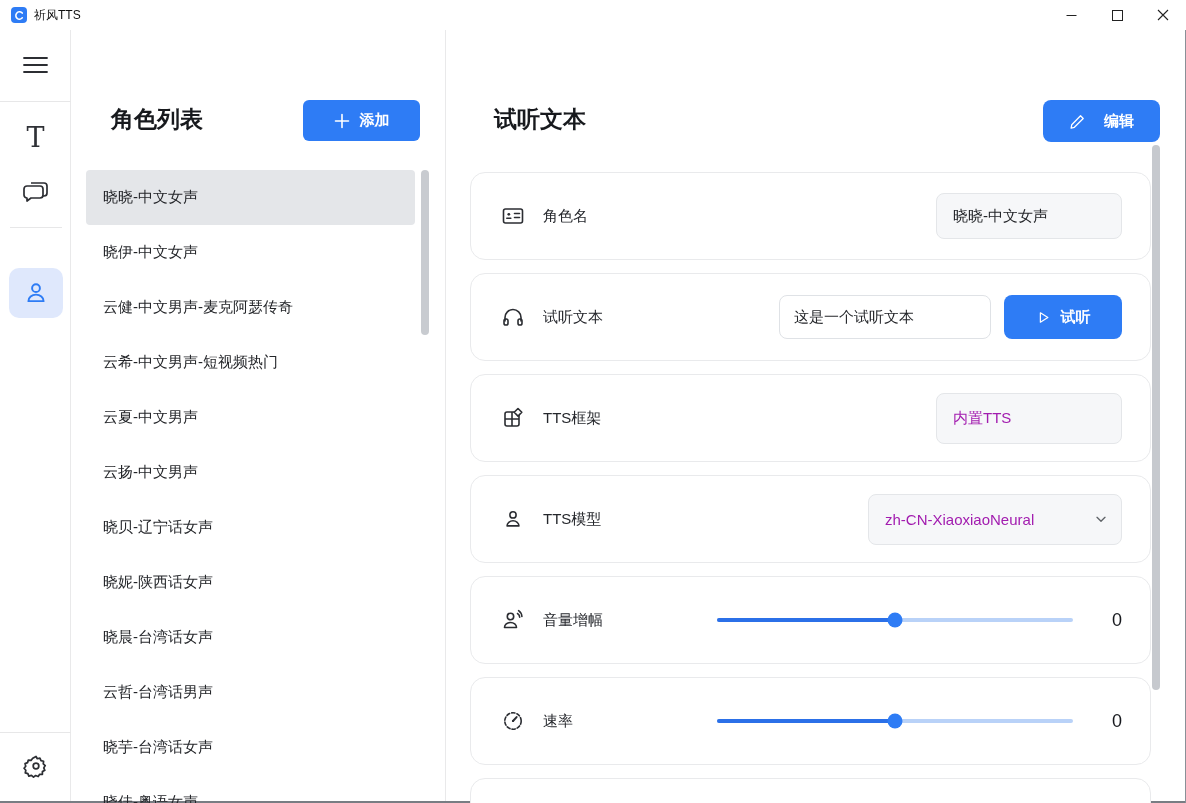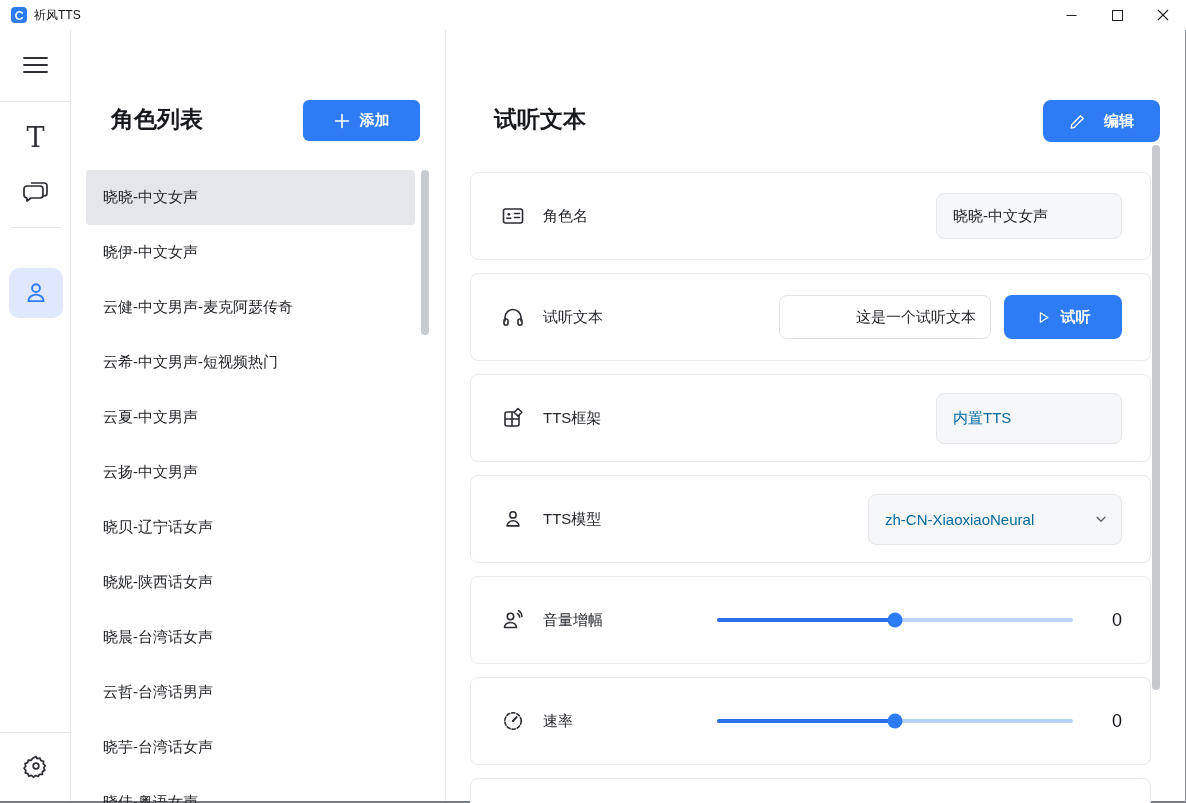--- a/index.html
+++ b/index.html
@@ -34,32 +34,32 @@
   .list-item.selected { background:#e4e6e9; }
   .list-scrollbar { position:absolute; left:349px; top:140px; width:8px; height:165px; border-radius:4px; background:#c8cbd0; }
   .vdivider { position:absolute; left:445px; top:30px; bottom:2px; width:1px; background:#e9e9ea; }
 
   
   .detail { position:absolute; left:446px; top:30px; right:1px; bottom:2px; background:#fff; }
   .detail .panel-title { position:absolute; left:24px; top:74px; }
   .edit-btn { position:absolute; left:597px; top:70px; width:117px; height:42px; background:#2e7cf5; border:none; border-radius:8px;
               color:#fff; font-size:15px; font-weight:600; display:flex; align-items:center; justify-content:center; gap:18px; cursor:pointer; }
   .cards { position:absolute; left:24px; top:142px; width:681px; display:flex; flex-direction:column; gap:13px; }
-  .card { height:88px; background:#fff; border:1px solid #e9eaec; border-radius:8px; display:flex; align-items:center; padding:0 28px 0 30px; }
+  .card { height:88px; background:#fff; border:1px solid #e9eaec; border-radius:15px; display:flex; align-items:center; padding:0 28px 0 30px; }
   .card .cicon { width:24px; height:24px; flex:0 0 24px; display:flex; align-items:center; justify-content:center; }
   .card .clabel { margin-left:18px; font-size:15px; color:#25272c; }
   .card .clabel.fixedw { width:174px; }
   .value-box { margin-left:auto; width:186px; height:46px; background:#f6f7f9; border:1px solid #e4e6e9; border-radius:8px;
                display:flex; align-items:center; padding-left:16px; font-size:15px; color:#24262a; }
   .text-input { width:212px; height:44px; background:#fff; border:1px solid #dfe2e6; border-radius:8px; padding:0 14px; font-size:15px; color:#24262a;
-                font-family:"Liberation Sans","DejaVu Sans",sans-serif;text-align:right; }
+                font-family:"Liberation Sans","DejaVu Sans",sans-serif; }
   .listen-btn { width:118px; height:44px; margin-left:13px; background:#2e7cf5; border:none; border-radius:8px; color:#fff; font-size:15px; font-weight:600;
                 display:flex; align-items:center; justify-content:center; gap:10px; cursor:pointer; }
   .select-box { margin-left:auto; height:51px; background:#f6f7f9; border:1px solid #e4e6e9; border-radius:8px;
-                display:flex; align-items:center; justify-content:space-between; padding:0 12px 0 16px; font-size:15px; color:#0369a1; cursor:pointer; }
+                display:flex; align-items:center; justify-content:space-between; padding:0 12px 0 16px; font-size:15px; color:#a21caf; cursor:pointer; }
   .select-box.w1 { width:186px; }
   .select-box.w2 { width:254px; }
   .slider { position:relative; width:356px; height:16px; flex:0 0 356px; cursor:pointer; }
   .slider .track { position:absolute; left:0; right:0; top:6px; height:4px; border-radius:2px; background:#b9d2f8; }
   .slider .fill { position:absolute; left:0; top:6px; height:4px; border-radius:2px; background:#2b70e8; }
   .slider .thumb { position:absolute; top:8px; width:15px; height:15px; border-radius:50%; background:#2e7cf5; transform:translate(-50%,-50%); }
   .slider-value { margin-left:auto; font-size:18px; color:#16181d; }
   .detail-scrollbar { position:absolute; right:25px; top:115px; width:8px; height:545px; border-radius:4px; background:#c6c9ce; }
   svg { display:block; }
 </style>

